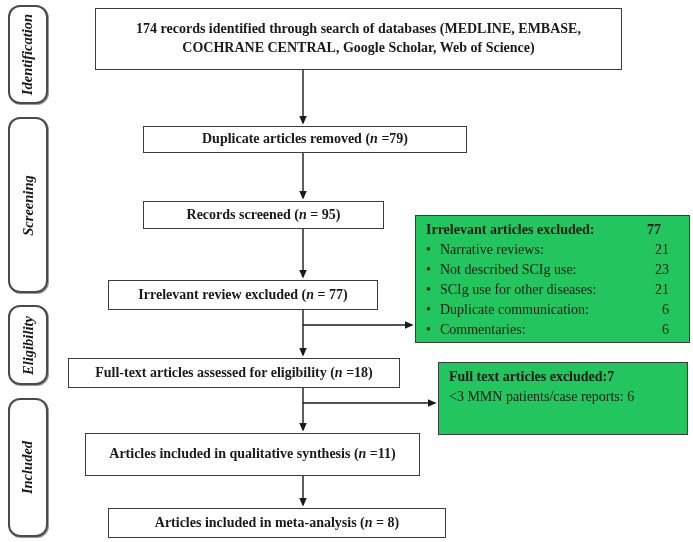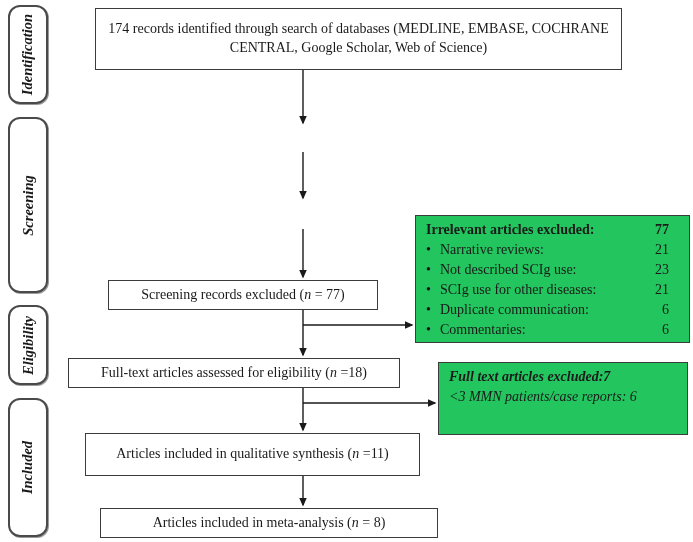--- a/index.html
+++ b/index.html
@@ -39,35 +39,36 @@
     position: absolute;
     border: 1.5px solid #3c3c3c;
     background: #fff;
     box-sizing: border-box;
     display: flex;
     align-items: center;
     justify-content: center;
     text-align: center;
     padding: 8px 6px;
     line-height: 1.35;
+    font-weight: bold;
   }
   .fbox i { font-style: italic; }
   
   .sbox {
     position: absolute;
     border: 1.5px solid #3c3c3c;
     background: #22c55e;
     box-sizing: border-box;
     padding: 4px 10px 2px 10px;
     text-align: left;
     line-height: 20px;
   }
   .sbox .titlerow { display: flex; font-weight: bold; }
   .sbox .titlerow .t { flex: 1; }
-  .sbox .titlerow .tv { width: 30px; text-align: right; margin-right: 10px; }
+  .sbox .titlerow .tv { width: 30px; text-align: right; margin-right: 18px; }
   .sbox .row { display: flex; }
   .sbox .row .lbl { flex: 1; }
   .sbox .row .val { width: 30px; text-align: right; margin-right: 10px; }
   .bullet { display: inline-block; width: 14px; }
   .sbox2-title { font-weight: bold; }
   #arrows { position: absolute; left: 0; top: 0; width: 693px; height: 542px; }
 </style>
 </head>
 <body>
 
@@ -101,35 +102,41 @@
     <span>Eligibility</span>
   </div>
   <div class="stage" style="top:398px;height:139px;">
     <span>Included</span>
   </div>
 
   <div class="fbox" style="left:95px;top:8px;width:527px;height:62px;">
     <span>174 records identified through search of databases (MEDLINE, EMBASE, COCHRANE CENTRAL, Google Scholar, Web of Science)</span>
   </div>
 
+  <div class="fbox" style="left:143px;top:126px;width:324px;height:27px;">
+    <span><span>Duplicate articles removed (</span><i>n</i><span> =79)</span></span>
+  </div>
 
+  <div class="fbox" style="left:143px;top:201px;width:241px;height:28px;">
+    <span><span>Records screened (</span><i>n</i><span> = 95)</span></span>
+  </div>
 
   <div class="fbox" style="left:108px;top:280px;width:270px;height:30px;">
-    <span><span>Screening records excluded (</span><i>n</i><span> = 77)</span></span>
+    <span><span>Irrelevant review excluded (</span><i>n</i><span> = 77)</span></span>
   </div>
 
   <div class="fbox" style="left:68px;top:358px;width:332px;height:30px;">
     <span><span>Full-text articles assessed for eligibility (</span><i>n</i><span> =18)</span></span>
   </div>
 
   <div class="fbox" style="left:85px;top:433px;width:335px;height:43px;">
     <span><span>Articles included in qualitative synthesis (</span><i>n</i><span> =11)</span></span>
   </div>
 
-  <div class="fbox" style="left:100px;top:508px;width:338px;height:30px;">
+  <div class="fbox" style="left:108px;top:508px;width:338px;height:30px;">
     <span><span>Articles included in meta-analysis (</span><i>n</i><span> = 8)</span></span>
   </div>
 
   <div class="sbox" style="left:415px;top:215px;width:275px;height:128px;">
     <div class="titlerow">
       <span class="t">Irrelevant articles excluded:</span>
       <span class="tv">77</span>
     </div>
     <div class="row">
       <span class="lbl"><span class="bullet">•</span><span>Narrative reviews:</span></span>
@@ -146,18 +153,18 @@
     <div class="row">
       <span class="lbl"><span class="bullet">•</span><span>Duplicate communication:</span></span>
       <span class="val">6</span>
     </div>
     <div class="row">
       <span class="lbl"><span class="bullet">•</span><span>Commentaries:</span></span>
       <span class="val">6</span>
     </div>
   </div>
 
-  <div class="sbox" style="left:438px;top:362px;width:250px;height:73px;font-style:italic;">
+  <div class="sbox" style="left:438px;top:362px;width:250px;height:73px;">
     <div class="sbox2-title">Full text articles excluded:7</div>
     <div>&lt;3 MMN patients/case reports: 6</div>
   </div>
 
 </div>
 
 </body></html>

